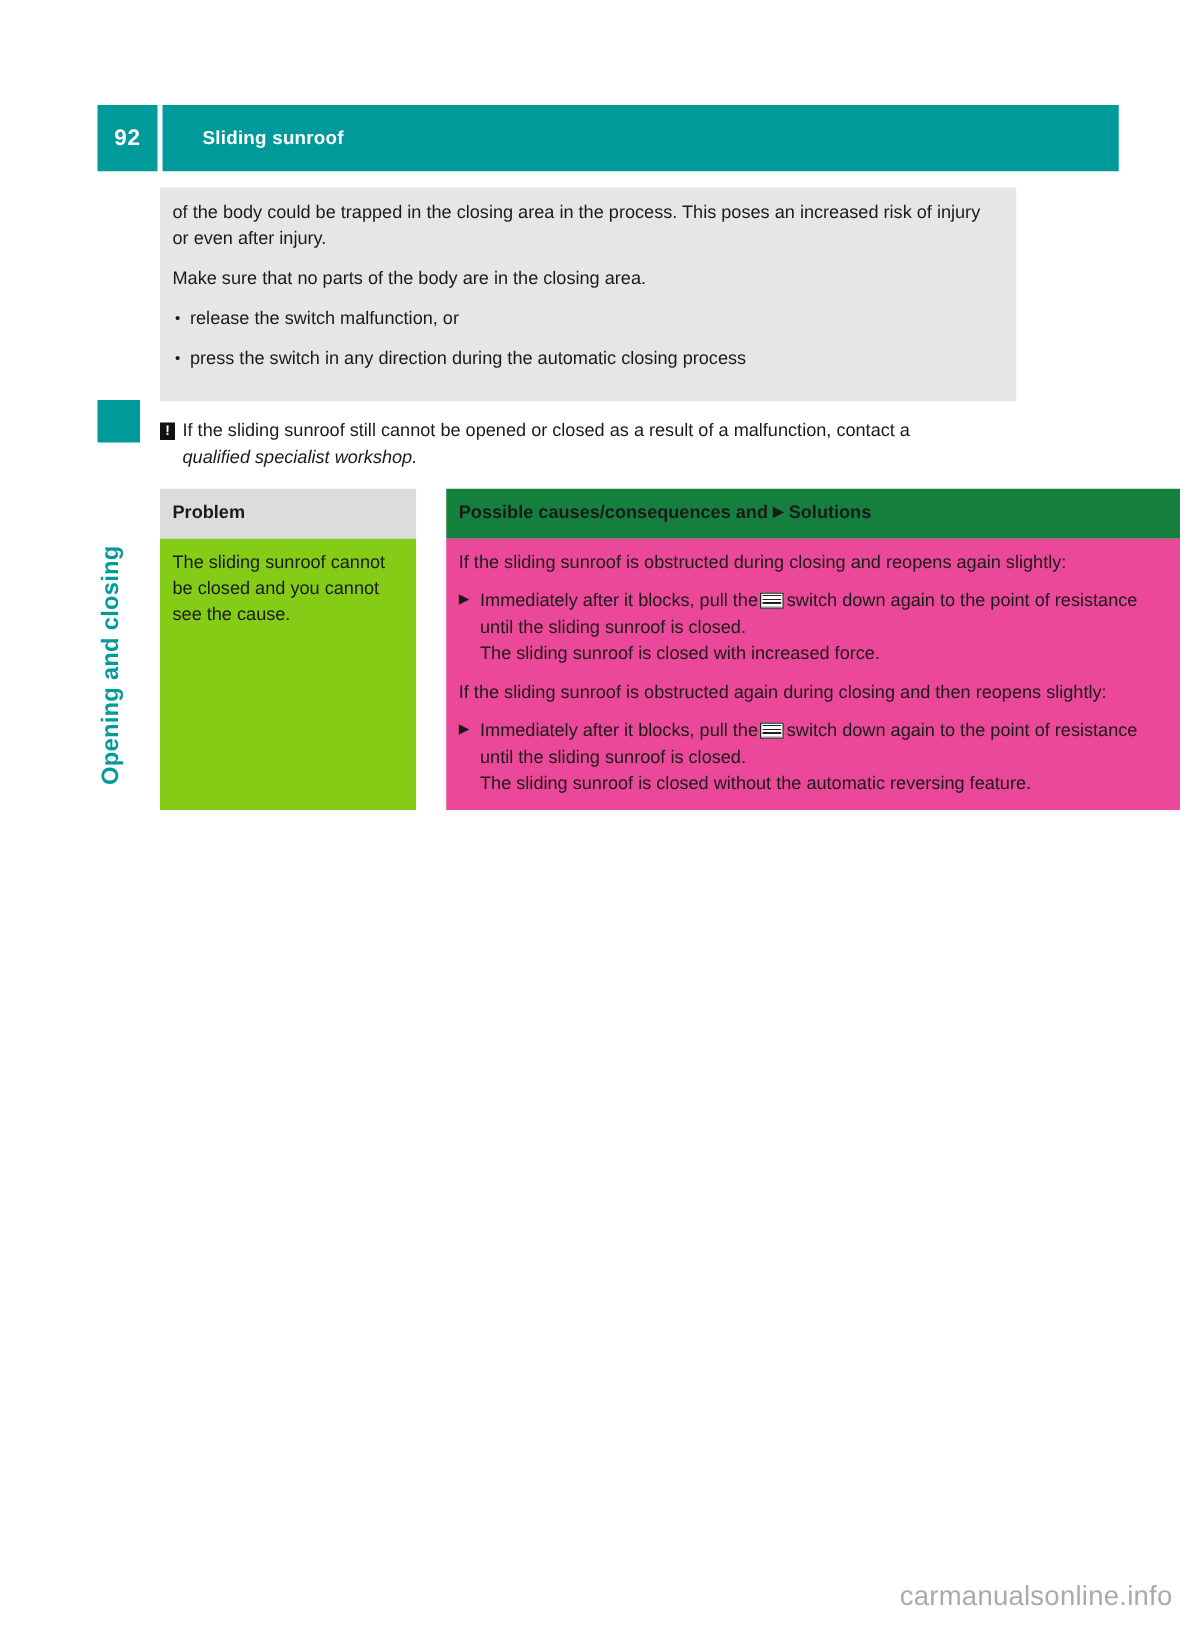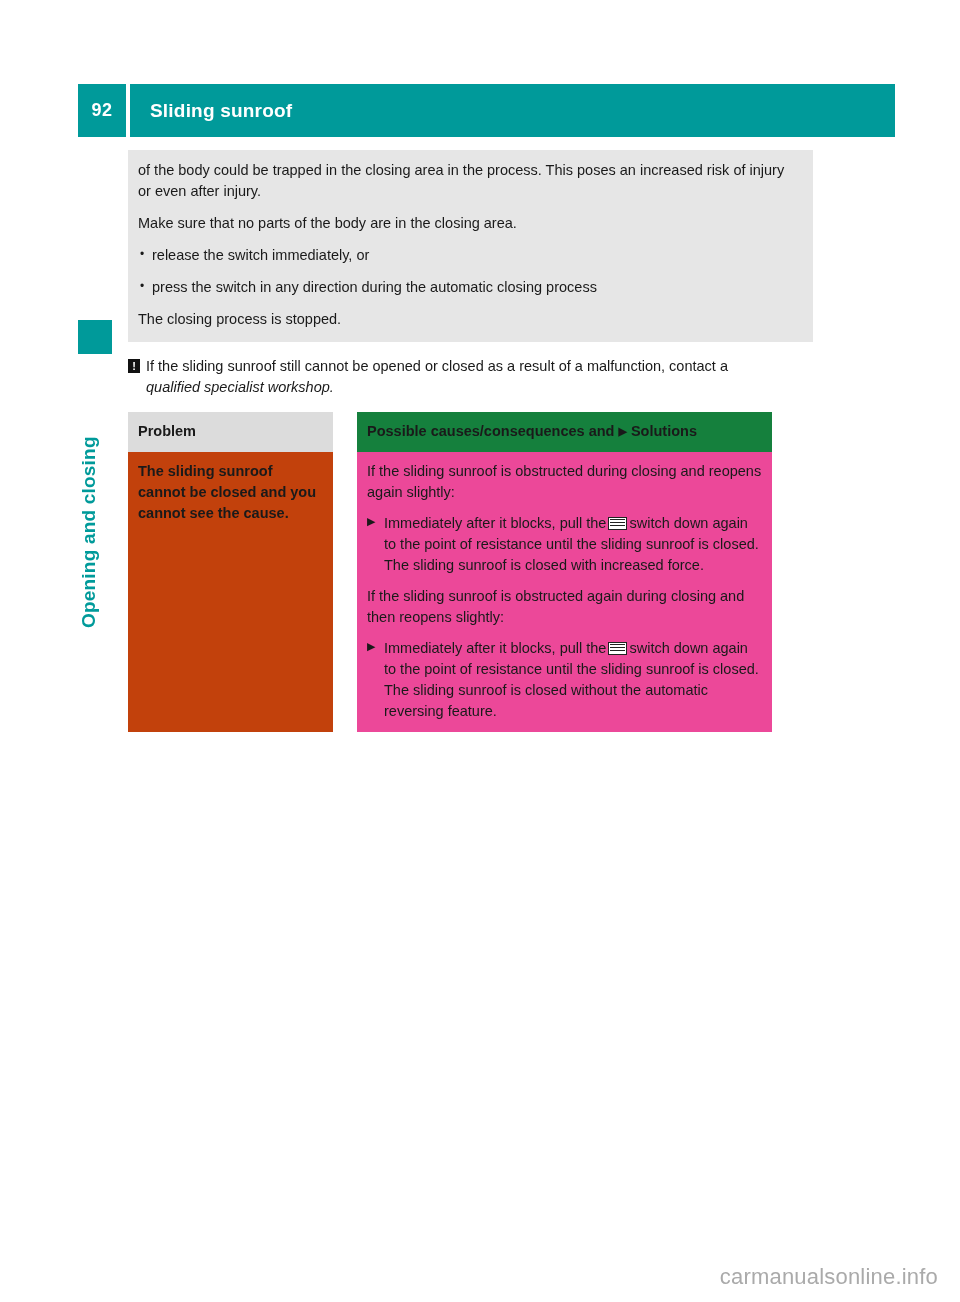--- a/index.html
+++ b/index.html
@@ -44,23 +44,23 @@
     left: 52px;
     top: 0;
     width: 765px;
     height: 53px;
     background: #009a9a;
     color: #ffffff;
     display: flex;
     align-items: center;
   }
   #title-text {
-    font-size: 19px;
-    font-weight: bold;
-    padding-left: 20px;
+    font-size: 15px;
+    font-weight: bold;
+    padding-left: 32px;
     letter-spacing: 0.2px;
   }
 
   
   #side-tab-square {
     position: absolute;
     left: 78px;
     top: 320px;
     width: 34px;
     height: 34px;
@@ -140,21 +140,21 @@
   }
   #note-text-line2 {
     display: block;
     font-style: italic;
   }
 
   
   #trouble-table {
     margin-top: 14px;
     border-collapse: collapse;
-    width: 644px;
+    width: 816px;
     table-layout: fixed;
   }
   #trouble-table th,
   #trouble-table td {
     vertical-align: top;
     font-size: 14.5px;
     line-height: 1.45;
     text-align: left;
     padding: 9px 10px 10px 10px;
   }
@@ -162,22 +162,21 @@
   #trouble-table td.col-problem {
     width: 185px;
   }
   #trouble-table thead th.col-problem {
     background: #dcdcdc;
   }
   #trouble-table thead th.col-solution {
     background: #15803d;
   }
   #trouble-table tbody td.col-problem {
-    background: #c2410c;
-    font-weight: bold;
+    background: #84cc16;
   }
   #trouble-table tbody td.col-solution {
     background: #ec4899;
   }
   #trouble-table thead th {
     font-weight: bold;
   }
   .col-gap {
     width: 4px;
     padding: 0;
@@ -258,28 +257,27 @@
 <div id="side-tab-label">Opening and closing</div>
 
 <div id="content">
 
   <div id="warning-box">
     <p>of the body could be trapped in the closing area in the process. This poses an increased risk of injury or even after injury.</p>
     <p>Make sure that no parts of the body are in the closing area.</p>
 
     <div class="bullet-item">
       <span class="bullet-dot">•</span>
-      <span>release the switch immediately, or</span>
+      <span>release the switch malfunction, or</span>
     </div>
     <div class="bullet-item">
       <span class="bullet-dot">•</span>
       <span>press the switch in any direction during the automatic closing process</span>
     </div>
 
-    <p>The closing process is stopped.</p>
   </div>
 
   <div id="note-block">
     <span class="warn-icon">!</span>
     <span>If the sliding sunroof still cannot be opened or closed as a result of a malfunction, contact a</span>
     <span id="note-text-line2">qualified specialist workshop.</span>
   </div>
 
   <table id="trouble-table">
     <thead>

